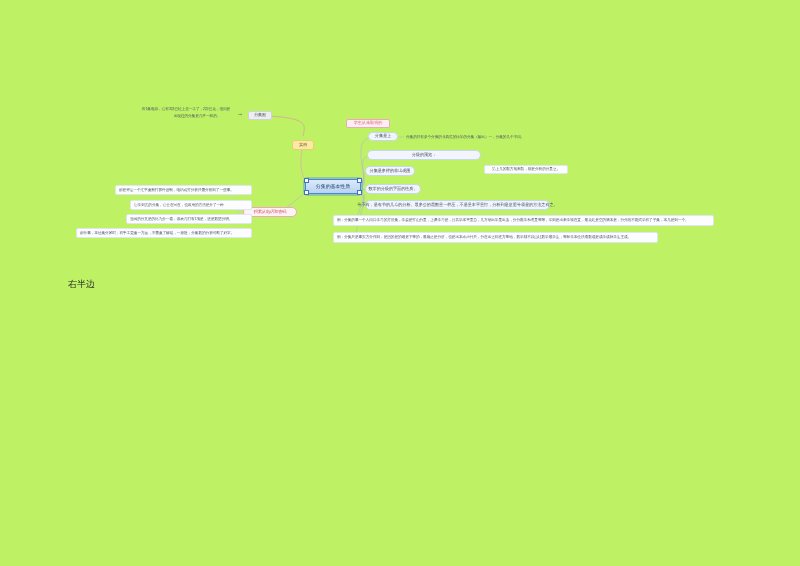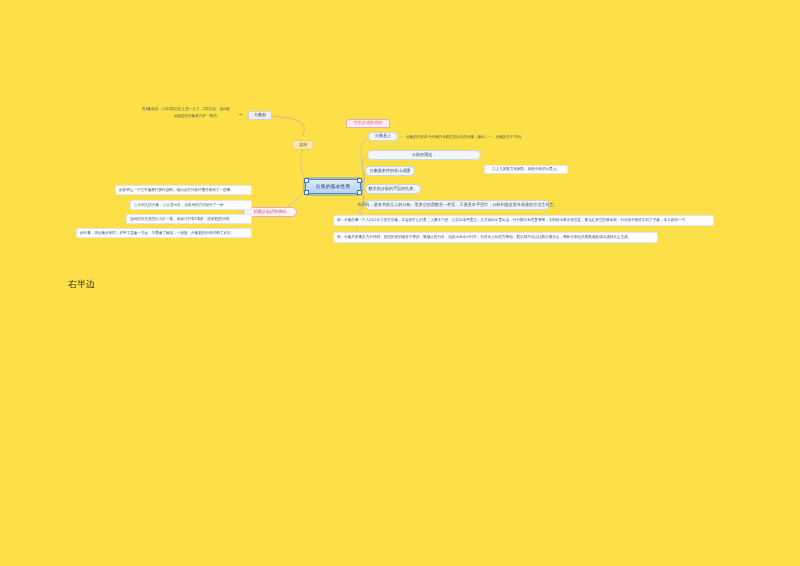--- a/index.html
+++ b/index.html
@@ -6,21 +6,21 @@
     margin: 0; padding: 0;
     width: 800px; height: 566px;
     background: #ffffff;
     font-family: "Liberation Sans", "DejaVu Sans", sans-serif;
     overflow: hidden;
   }
   #canvas {
     position: relative;
     width: 800px;
     height: 566px;
-    background: #fde047;
+    background: #bef264;
   }
   #wires {
     position: absolute;
     left: 0; top: 0;
     width: 800px; height: 566px;
     pointer-events: none;
   }
 
   
   .node {

